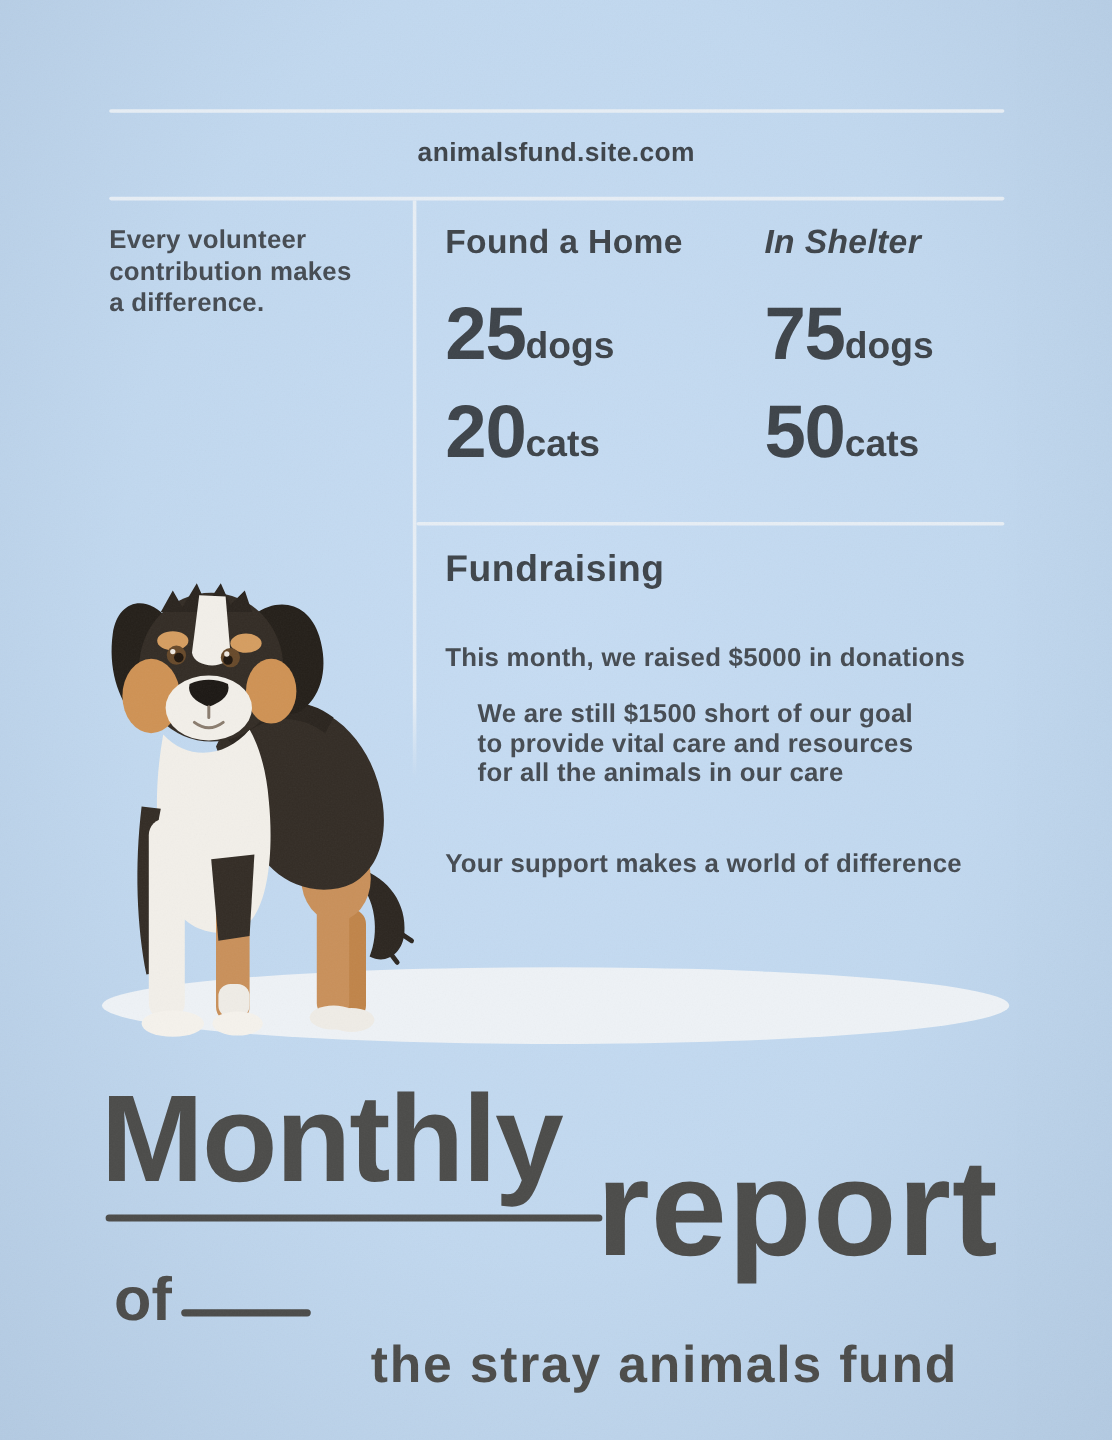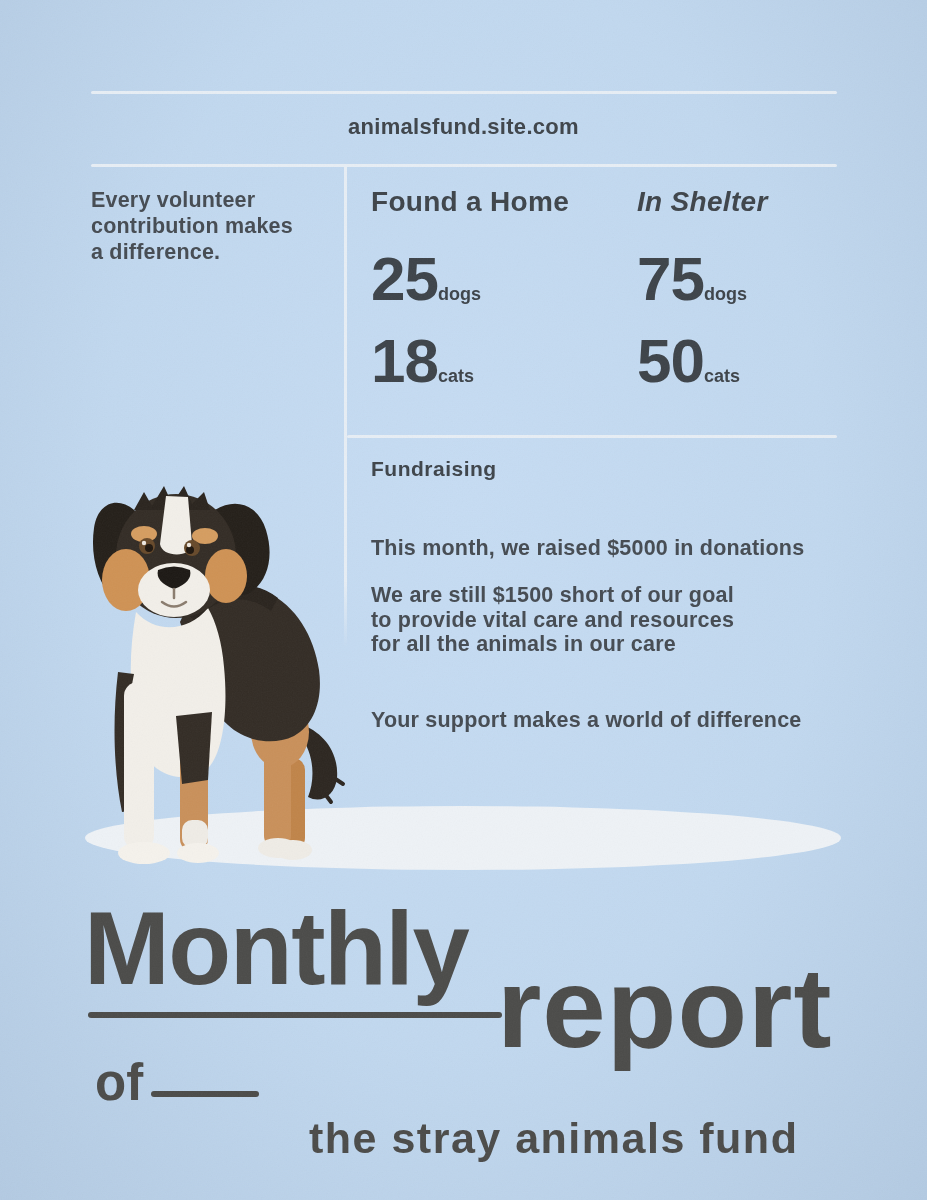--- a/index.html
+++ b/index.html
@@ -31,25 +31,25 @@
     letter-spacing:.2px;white-space:pre-line;color:#454b52;
   }
   .stats-heading{position:absolute;top:188px;font-size:28px;line-height:1;color:#3e444a;letter-spacing:.3px;}
   .h-found{left:371px;}
   .h-shelter{left:637px;font-style:italic;}
   .stats-col{position:absolute;top:248px;}
   .col-found{left:371px;}
   .col-shelter{left:637px;}
   .stat-row{display:flex;align-items:flex-end;height:62px;margin-bottom:20px;}
   .stat-num{font-size:62px;line-height:62px;color:#3d4349;letter-spacing:-1px;}
-  .stat-label{font-size:18px;line-height:1;margin-bottom:7px;color:#3d4349;text-align:center;}
-  .fund-heading{position:absolute;left:371px;top:458px;font-size:21px;line-height:1;letter-spacing:.5px;color:#3e444a;}
+  .stat-label{font-size:31px;line-height:1;margin-bottom:7px;color:#3d4349;text-align:center;}
+  .fund-heading{position:absolute;left:371px;top:458px;font-size:31px;line-height:1;letter-spacing:.5px;color:#3e444a;}
   .fund-p{position:absolute;left:371px;margin:0;font-size:21.5px;line-height:1.14;letter-spacing:.2px;white-space:pre-line;color:#454b52;}
   .fund-p1{top:536px;}
-  .fund-p2{top:583px;}
+  .fund-p2{top:583px;margin-left:27px;}
   .fund-p3{top:672px;margin-top:36px;}
   .floor-ellipse{
     position:absolute;left:85px;top:806px;width:756px;height:64px;
     background:#eef2f6;border-radius:50%;
   }
   .puppy{position:absolute;left:88px;top:482px;width:266px;height:392px;}
   .title-monthly{
     position:absolute;left:84px;top:897px;
     font-size:103px;line-height:1;letter-spacing:-1.5px;color:#4b4b49;text-align:right;
   }
@@ -81,21 +81,21 @@
 
   <div class="stats-heading h-found">Found a Home</div>
   <div class="stats-heading h-shelter">In Shelter</div>
 
   <div class="stats-col col-found">
     <div class="stat-row">
       <span class="stat-num">25</span>
       <span class="stat-label">dogs</span>
     </div>
     <div class="stat-row">
-      <span class="stat-num">18</span>
+      <span class="stat-num">20</span>
       <span class="stat-label">cats</span>
     </div>
   </div>
 
   <div class="stats-col col-shelter">
     <div class="stat-row">
       <span class="stat-num">75</span>
       <span class="stat-label">dogs</span>
     </div>
     <div class="stat-row">

